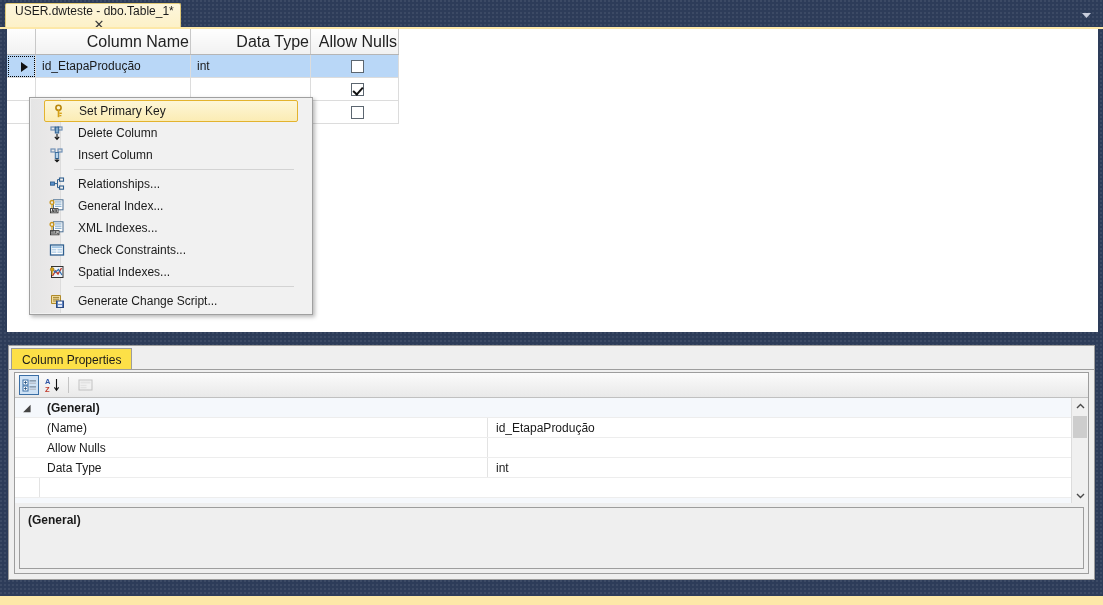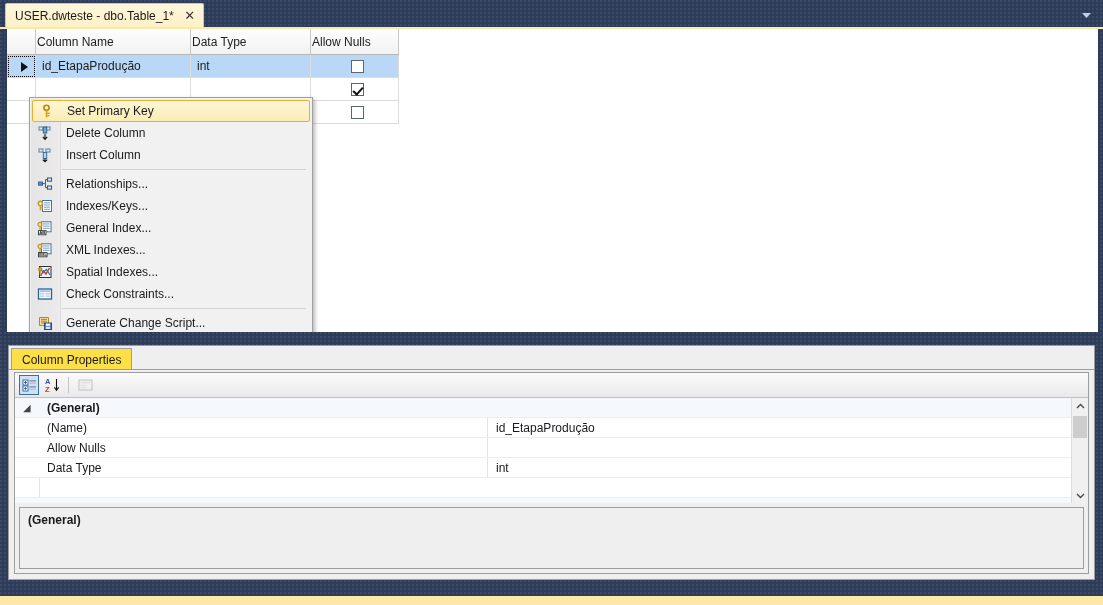--- a/index.html
+++ b/index.html
@@ -21,20 +21,21 @@
   }
   
   #tabstrip{position:absolute;left:0;top:0;width:1103px;height:28px;}
   #tab{
     position:absolute;left:5px;top:3px;height:24px;
     background:linear-gradient(to bottom,#fdf6dc 0%,#fdf1c8 100%);
     border:1px solid #e0c877;border-bottom:none;
     border-radius:2px 2px 0 0;
     display:flex;align-items:center;padding:0 6px 0 9px;
     box-sizing:border-box;
+    flex-direction:column;
   }
   #tab .tab-label{font-size:12px;color:#1a1a1a;white-space:nowrap;}
   #tab .tab-close{
     margin-left:9px;width:14px;height:14px;line-height:13px;text-align:center;
     font-size:13px;color:#3a3a3a;cursor:pointer;font-family:"Liberation Sans",sans-serif;
   }
   #tabstrip-underline{
     position:absolute;left:0;top:27px;width:1103px;height:2px;background:#fde8a8;
   }
   #tab-dropdown{
@@ -43,21 +44,21 @@
   
   #designer{
     position:absolute;left:5px;top:29px;width:1093px;height:303px;
     background:#ffffff;border-left:2px solid #2d3c59;box-sizing:border-box;
     overflow:hidden;
   }
   table.grid{border-collapse:collapse;table-layout:fixed;}
   table.grid th{
     height:23px;background:linear-gradient(to bottom,#fefefe,#f1f1f1);
     border-right:1px solid #c8c8c8;border-bottom:1px solid #b5b5b5;
-    font-weight:normal;font-size:12px;color:#222;text-align:left;
+    font-weight:normal;font-size:16px;color:#222;text-align:right;
   }
   table.grid td{
     height:22px;border-right:1px solid #dcdcdc;border-bottom:1px solid #dcdcdc;
     font-size:12px;padding:0 0 0 6px;color:#1a1a1a;background:#fff;vertical-align:middle;
   }
   tr.selected td{background:#b9d7f7;}
   td.gutter{
     width:22px;padding:0;background:linear-gradient(to bottom,#fefefe,#f1f1f1);
     border-right:1px solid #b5b5b5;text-align:center;
   }
@@ -77,21 +78,21 @@
   }
   .cb.checked::after{
     content:"";position:absolute;left:3px;top:1px;width:4px;height:8px;
     border:solid #111;border-width:0 2px 2px 0;transform:rotate(42deg);
   }
   
   #ctxmenu{
     position:absolute;left:22px;top:68px;width:284px;
     background:#f1f1f1;border:1px solid #a0a0a0;
     box-shadow:2px 2px 4px rgba(0,0,0,.28);
-    padding:2px 0;box-sizing:border-box;z-index:40;
+    padding:2px 12px;box-sizing:border-box;z-index:40;
   }
   #ctxmenu .gutterbar{
     position:absolute;left:1px;top:1px;bottom:1px;width:29px;
     background:linear-gradient(to right,#e5e5e5,#eceaea);
     border-right:1px solid #dcdcdc;
   }
   .mi{
     position:relative;height:22px;display:flex;align-items:center;
     padding-left:0;cursor:default;
   }
@@ -259,35 +260,20 @@
           <svg width="16" height="16" viewBox="0 0 16 16">
             <rect x="1.5" y="6" width="4" height="3.2" fill="#5b8fc9" stroke="#2f5f8f" stroke-width=".9"></rect>
             <rect x="10.5" y="2" width="4" height="3.2" fill="none" stroke="#2f5f8f" stroke-width="1.1"></rect>
             <rect x="10.5" y="10" width="4" height="3.2" fill="none" stroke="#2f5f8f" stroke-width="1.1"></rect>
             <path d="M5.5 7.6 L8.5 7.6 L8.5 3.6 L10.5 3.6 M8.5 7.6 L8.5 11.6 L10.5 11.6" stroke="#2f5f8f" stroke-width="1" fill="none"></path>
           </svg>
         </span>
         <span class="mlabel">Relationships...</span>
       </div>
 
-      <div class="mi">
-        <span class="ico">
-          <svg width="16" height="16" viewBox="0 0 16 16">
-            <rect x="5.5" y="2.5" width="9" height="11" fill="#fdfdfd" stroke="#4a6f93" stroke-width="1"></rect>
-            <rect x="7" y="4.2" width="6" height="1.1" fill="#7fa9cc"></rect>
-            <rect x="7" y="6.4" width="6" height="1.1" fill="#7fa9cc"></rect>
-            <rect x="7" y="8.6" width="6" height="1.1" fill="#7fa9cc"></rect>
-            <rect x="7" y="10.8" width="6" height="1.1" fill="#7fa9cc"></rect>
-            <circle cx="3.4" cy="5.4" r="2.2" fill="none" stroke="#c9971d" stroke-width="1.4"></circle>
-            <rect x="2.7" y="7.1" width="1.4" height="5.4" fill="#d4a017"></rect>
-            <rect x="4.1" y="9.2" width="1.8" height="1.2" fill="#d4a017"></rect>
-          </svg>
-        </span>
-        <span class="mlabel">Indexes/Keys...</span>
-      </div>
 
       <div class="mi">
         <span class="ico">
           <svg width="16" height="16" viewBox="0 0 16 16">
             <rect x="4.5" y="1.8" width="9.5" height="10" fill="#fdfdfd" stroke="#4a6f93" stroke-width="1"></rect>
             <rect x="6" y="3.4" width="6.5" height="1.1" fill="#7fa9cc"></rect>
             <rect x="6" y="5.6" width="6.5" height="1.1" fill="#7fa9cc"></rect>
             <rect x="6" y="7.8" width="6.5" height="1.1" fill="#7fa9cc"></rect>
             <circle cx="3" cy="4.4" r="1.9" fill="none" stroke="#c9971d" stroke-width="1.3"></circle>
             <rect x="2.4" y="5.9" width="1.2" height="4" fill="#d4a017"></rect>
@@ -310,42 +296,42 @@
             <rect x="1.5" y="10.6" width="8.5" height="4.2" fill="#fff" stroke="#333" stroke-width=".9"></rect>
             <text x="5.7" y="13.9" font-size="3.8" font-family="Liberation Sans, sans-serif" font-weight="bold" text-anchor="middle" fill="#111">XML</text>
           </svg>
         </span>
         <span class="mlabel">XML Indexes...</span>
       </div>
 
       <div class="mi">
         <span class="ico">
           <svg width="16" height="16" viewBox="0 0 16 16">
-            <rect x="2.5" y="2.5" width="11.5" height="11" fill="#eef4fa" stroke="#333" stroke-width="1"></rect>
-            <path d="M3.5 12 L6.5 7 L9 10 L12.5 4" stroke="#c0392b" stroke-width="1.4" fill="none"></path>
-            <path d="M3.5 4 L6 8.5 L9.5 5.5 L13 11" stroke="#2f6fb0" stroke-width="1.2" fill="none"></path>
-            <circle cx="3.2" cy="5.4" r="1.8" fill="#d4a017" stroke="#a57d10" stroke-width=".8"></circle>
-            <rect x="2.6" y="6.8" width="1.2" height="4" fill="#d4a017"></rect>
-          </svg>
-        </span>
-        <span class="mlabel">Spatial Indexes...</span>
-      </div>
-
-      <div class="mi">
-        <span class="ico">
-          <svg width="16" height="16" viewBox="0 0 16 16">
             <rect x="1.5" y="3" width="13" height="10" fill="#fff" stroke="#2f5f8f" stroke-width="1.3"></rect>
             <rect x="2.8" y="4.2" width="10.4" height="2" fill="#9fc4e4"></rect>
             <rect x="2.8" y="7" width="4.6" height="1.5" fill="#b9d3ea"></rect>
             <rect x="8.4" y="7" width="4.8" height="1.5" fill="#b9d3ea"></rect>
             <rect x="2.8" y="9.4" width="4.6" height="1.5" fill="#b9d3ea"></rect>
             <rect x="8.4" y="9.4" width="4.8" height="1.5" fill="#b9d3ea"></rect>
           </svg>
         </span>
         <span class="mlabel">Check Constraints...</span>
+      </div>
+
+      <div class="mi">
+        <span class="ico">
+          <svg width="16" height="16" viewBox="0 0 16 16">
+            <rect x="2.5" y="2.5" width="11.5" height="11" fill="#eef4fa" stroke="#333" stroke-width="1"></rect>
+            <path d="M3.5 12 L6.5 7 L9 10 L12.5 4" stroke="#c0392b" stroke-width="1.4" fill="none"></path>
+            <path d="M3.5 4 L6 8.5 L9.5 5.5 L13 11" stroke="#2f6fb0" stroke-width="1.2" fill="none"></path>
+            <circle cx="3.2" cy="5.4" r="1.8" fill="#d4a017" stroke="#a57d10" stroke-width=".8"></circle>
+            <rect x="2.6" y="6.8" width="1.2" height="4" fill="#d4a017"></rect>
+          </svg>
+        </span>
+        <span class="mlabel">Spatial Indexes...</span>
       </div>
 
       <div class="msep"></div>
 
       <div class="mi">
         <span class="ico">
           <svg width="16" height="16" viewBox="0 0 16 16">
             <path d="M2.5 2.5 h9 v8 h-9 z" fill="#f2dda0" stroke="#b08a2a" stroke-width="1"></path>
             <path d="M4 4.4 h6 M4 6.2 h6 M4 8 h4" stroke="#9b7c26" stroke-width=".9"></path>
             <rect x="7.5" y="8" width="7" height="6.5" fill="#5b7fbf" stroke="#2a4a80" stroke-width="1"></rect>

